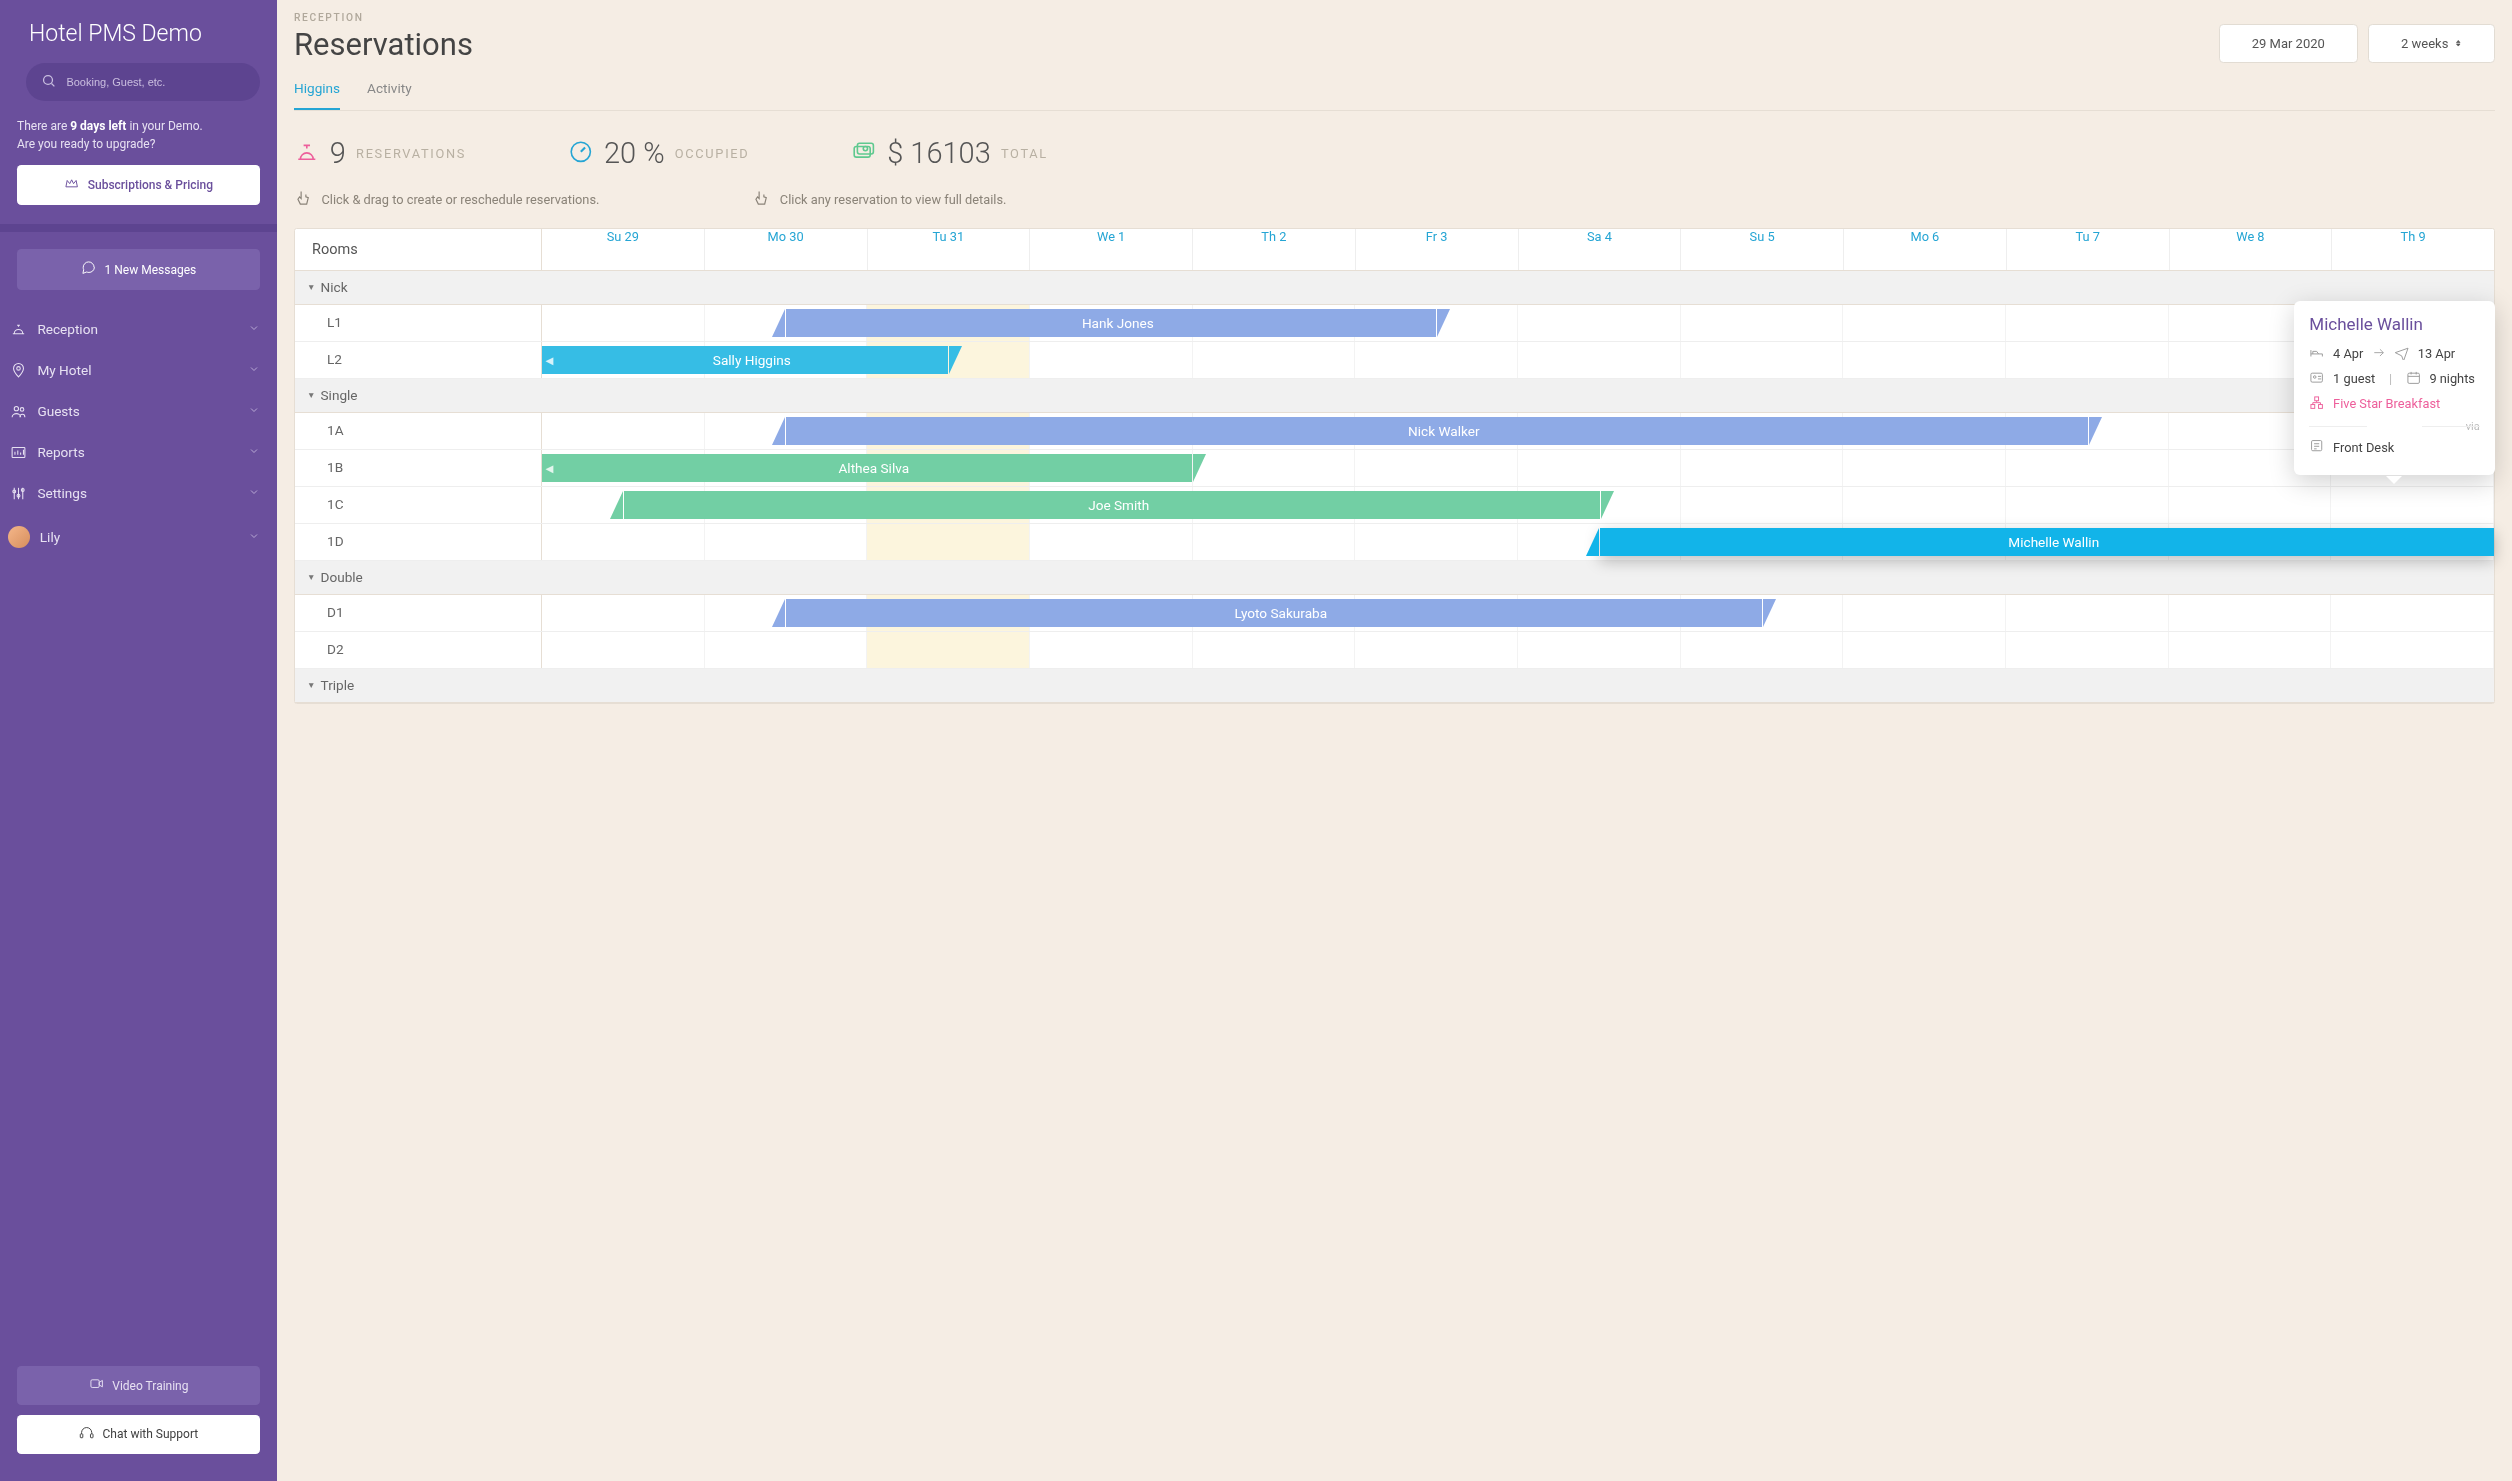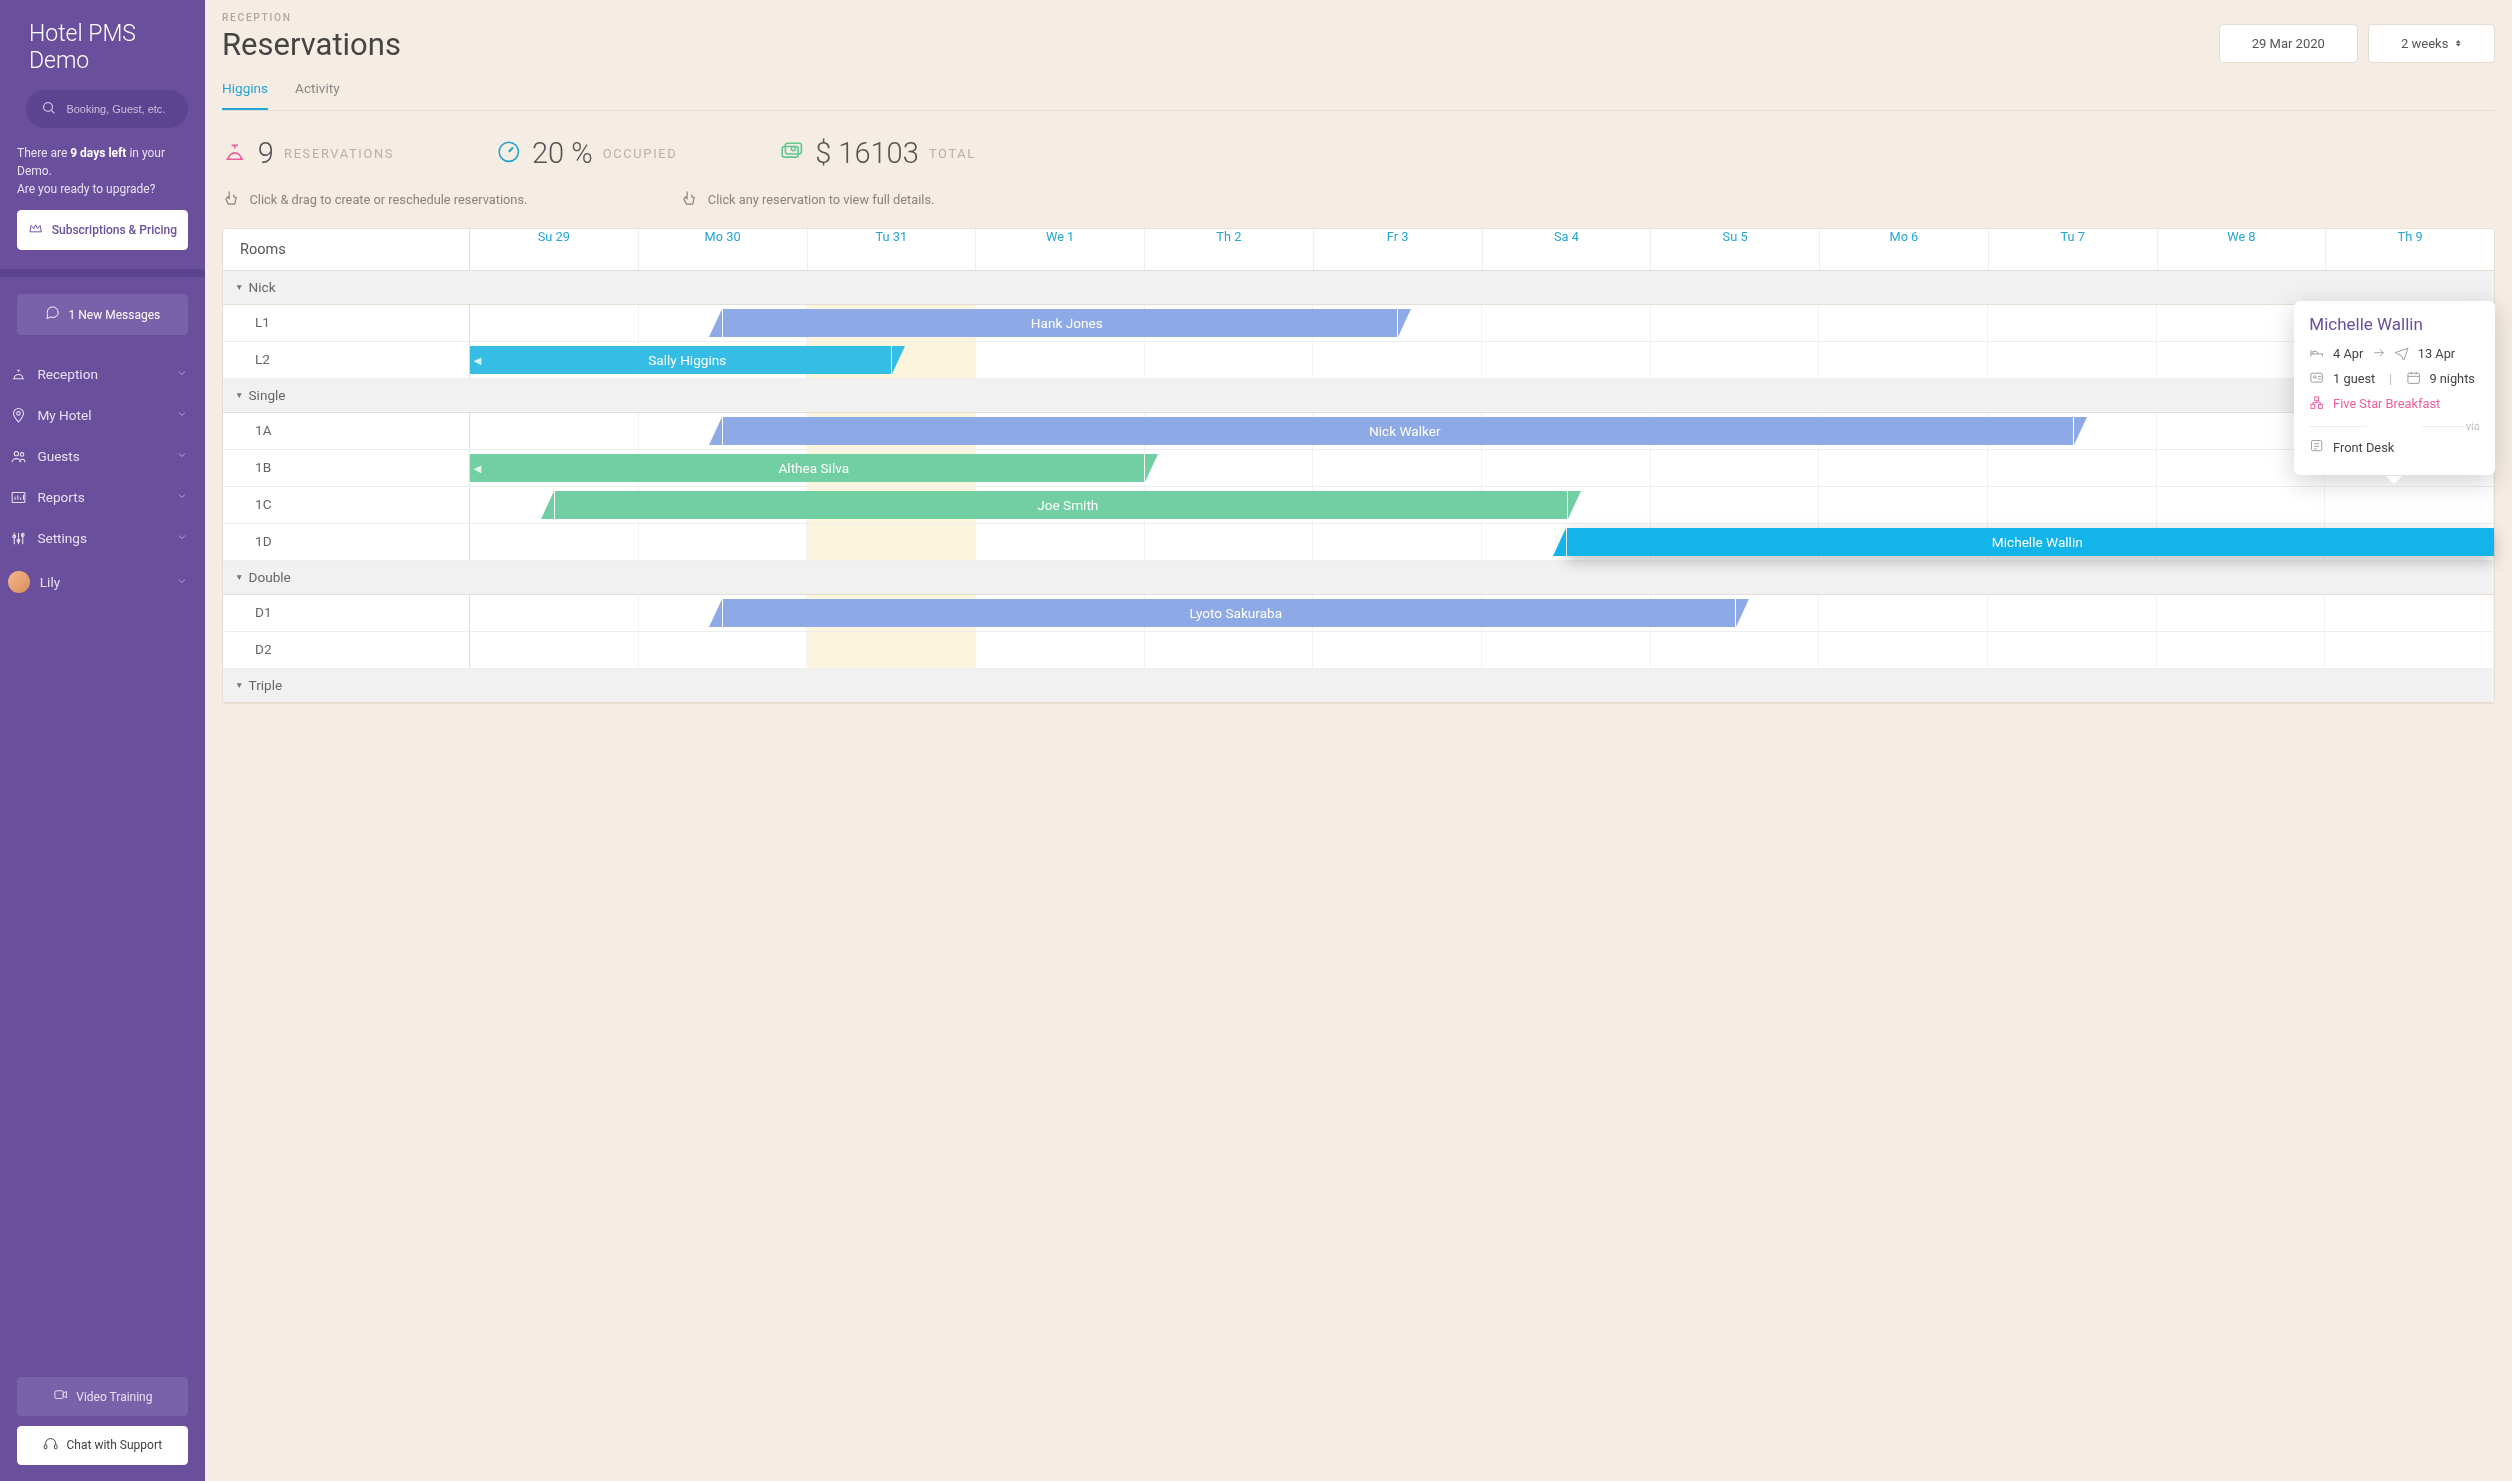--- a/index.html
+++ b/index.html
@@ -1,21 +1,21 @@
 <!DOCTYPE html>
 <html style="font-size:13.6px"><head>
 <meta charset="utf-8">
 <style>
 * { margin: 0; padding: 0; box-sizing: border-box; }
 body { font-family: -apple-system, BlinkMacSystemFont, 'Segoe UI', Roboto, sans-serif; background: #f5ede4; overflow: hidden; height: 100vh; }
 
 .app { display: flex; height: 100vh; }
 
 
-.sidebar { width: 205px; background: #6a4f9c; color: #fff; display: flex; flex-direction: column; flex-shrink: 0; }
+.sidebar { width: 277px; background: #6a4f9c; color: #fff; display: flex; flex-direction: column; flex-shrink: 0; }
 .brand { font-size: 23px; font-weight: 300; padding: 20.4px 17px 15.3px 29px; color: #fff; }
 .search-pill { margin: 0 17px 15.3px 25.6px; background: #5d4490; border-radius: 24px; display: flex; align-items: center; padding: 10.2px 15.3px; gap: 10.2px; }
 .search-pill svg { width: 15.3px; height: 15.3px; stroke: #c9bfe0; fill: none; stroke-width: 2; }
 .search-pill input { background: transparent; border: none; outline: none; color: #cabedf; font-size: 11px; width: 100%; }
 .search-pill input::placeholder { color: #cabedf; }
 .demo-banner { padding: 0 17px 12px 17px; font-size: 12px; color: #e7e1f2; line-height: 1.5; }
 .demo-banner b { font-weight: 700; color: #fff; }
 .sub-btn { margin: 0 17px 19px 17px; background: #fff; border-radius: 4.3px; padding: 11px 8.5px; display: flex; align-items: center; justify-content: center; gap: 8.5px; color: #6a4f9c; font-size: 12px; font-weight: 500; cursor: pointer; }
 .sub-btn svg { width: 15.3px; height: 15.3px; stroke: #6a4f9c; fill: none; stroke-width: 1.5; }
 .divider { height: 8.5px; background: #5d4490; }
@@ -23,21 +23,21 @@
 .messages-btn svg { width: 15.3px; height: 15.3px; stroke: #fff; fill: none; stroke-width: 1.5; }
 
 .nav { flex: 1; padding-top: 6.8px; }
 .nav-item { display: flex; align-items: center; padding: 12px 17px 12px 10.2px; gap: 10.2px; font-size: 13.6px; color: #e7e1f2; cursor: pointer; }
 .nav-item .ico { width: 17px; height: 17px; display: flex; align-items: center; justify-content: center; }
 .nav-item .ico svg { width: 17px; height: 17px; stroke: #e7e1f2; fill: none; stroke-width: 1.5; }
 .nav-item .chev { margin-left: auto; }
 .nav-item .chev svg { width: 12px; height: 12px; stroke: #b8a9d4; fill: none; stroke-width: 2; }
 .nav-item .av { width: 22px; height: 22px; border-radius: 50%; background: linear-gradient(135deg,#f5b78a,#d68e5d); overflow: hidden; flex-shrink: 0; margin-left: -2.6px; }
 
-.sidebar-bottom { padding: 0 17px 6px 17px; }
+.sidebar-bottom { padding: 0 17px 17px 17px; }
 .sb-btn { background: #7a62ab; border-radius: 4.3px; padding: 10.2px; display: flex; align-items: center; justify-content: center; gap: 8.5px; color: #e7e1f2; font-size: 12px; margin-bottom: 10.2px; cursor: pointer; }
 .sb-btn.white { background: #fff; color: #404040; }
 .sb-btn svg { width: 15.3px; height: 15.3px; stroke: currentColor; fill: none; stroke-width: 1.5; }
 
 
 .main { flex: 1; display: flex; flex-direction: column; overflow: hidden; }
 .page-head { padding: 12px 17px 0 17px; }
 .crumb { font-size: 10.2px; letter-spacing: 1.7px; color: #b0a89b; font-weight: 500; }
 .head-row { display: flex; align-items: center; justify-content: space-between; }
 .page-title { font-size: 31px; font-weight: 400; color: #444; margin-top: 3.4px; }

